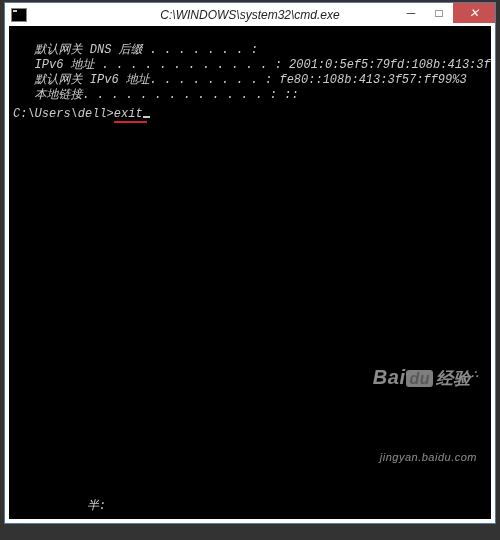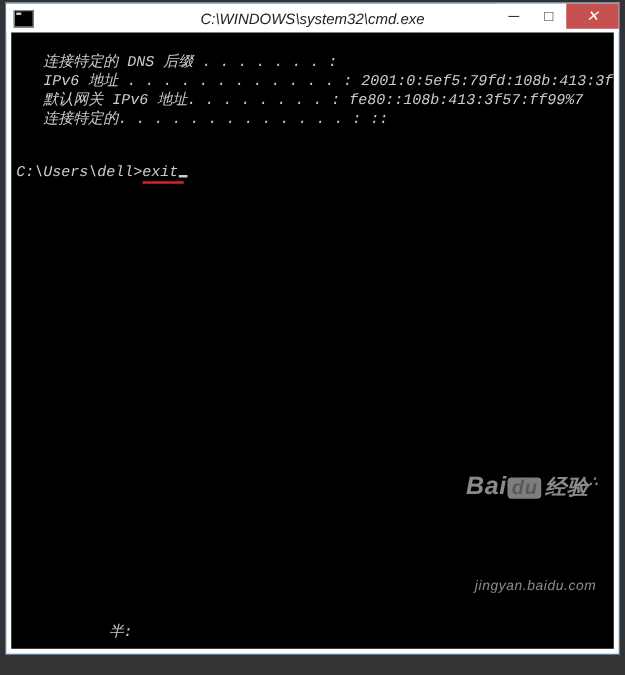--- a/index.html
+++ b/index.html
@@ -85,21 +85,21 @@
       background: #000;
       color: #ccc;
       font-family: "NSimSun", "SimSun", "Courier New", monospace;
       font-size: 12px;
       line-height: 15px;
       padding: 2px 4px;
       white-space: pre;
       overflow: hidden;
     }
     .prompt-line {
-      margin-top: 28px;
+      margin-top: 4px;
     }
     .underline-red {
       position: relative;
     }
     .underline-red::after {
       content: "";
       position: absolute;
       left: 0;
       right: -4px;
       bottom: -2px;
@@ -109,21 +109,21 @@
     .cursor {
       display: inline-block;
       width: 7px;
       height: 2px;
       background: #ccc;
       vertical-align: -1px;
     }
     .watermark {
       position: absolute;
       right: 14px;
-      bottom: 12px;
+      bottom: 24px;
       text-align: right;
       color: rgba(230,230,230,0.6);
       font-family: Arial, sans-serif;
     }
     .watermark .brand {
       font-size: 20px;
       font-weight: bold;
       letter-spacing: 0.5px;
     }
     .watermark .brand .du {
@@ -166,24 +166,24 @@
     <div class="app-icon"></div>
     <div class="title-text">C:\WINDOWS\system32\cmd.exe</div>
     <div class="win-controls">
       <div class="win-btn">─</div>
       <div class="win-btn">□</div>
       <div class="win-btn close">✕</div>
     </div>
   </div>
 
   <div class="terminal">
-<span>   连接特定的 DNS 后缀 . . . . . . . :</span>
+<span>   默认网关 DNS 后缀 . . . . . . . :</span>
 <span>   IPv6 地址 . . . . . . . . . . . . : </span><span>2001:0:5ef5:79fd:108b:413:3f57:ff99</span>
-<span>   默认网关 IPv6 地址. . . . . . . . : </span><span>fe80::108b:413:3f57:ff99%7</span>
-<span>   连接特定的. . . . . . . . . . . . . : ::</span>
+<span>   默认网关 IPv6 地址. . . . . . . . : </span><span>fe80::108b:413:3f57:ff99%3</span>
+<span>   本地链接. . . . . . . . . . . . . : ::</span>
 <div class="prompt-line"><span>C:\Users\dell&gt;</span><span class="underline-red">exit</span><span class="cursor"></span></div>
     <div class="bottom-text">半:</div>
     <div class="watermark">
       <div class="brand">
         <span>Bai</span><span class="du">du</span><span class="exp">经验</span><span class="paw">∴</span>
       </div>
       <div class="sub">jingyan.baidu.com</div>
     </div>
   </div>
 </div>

